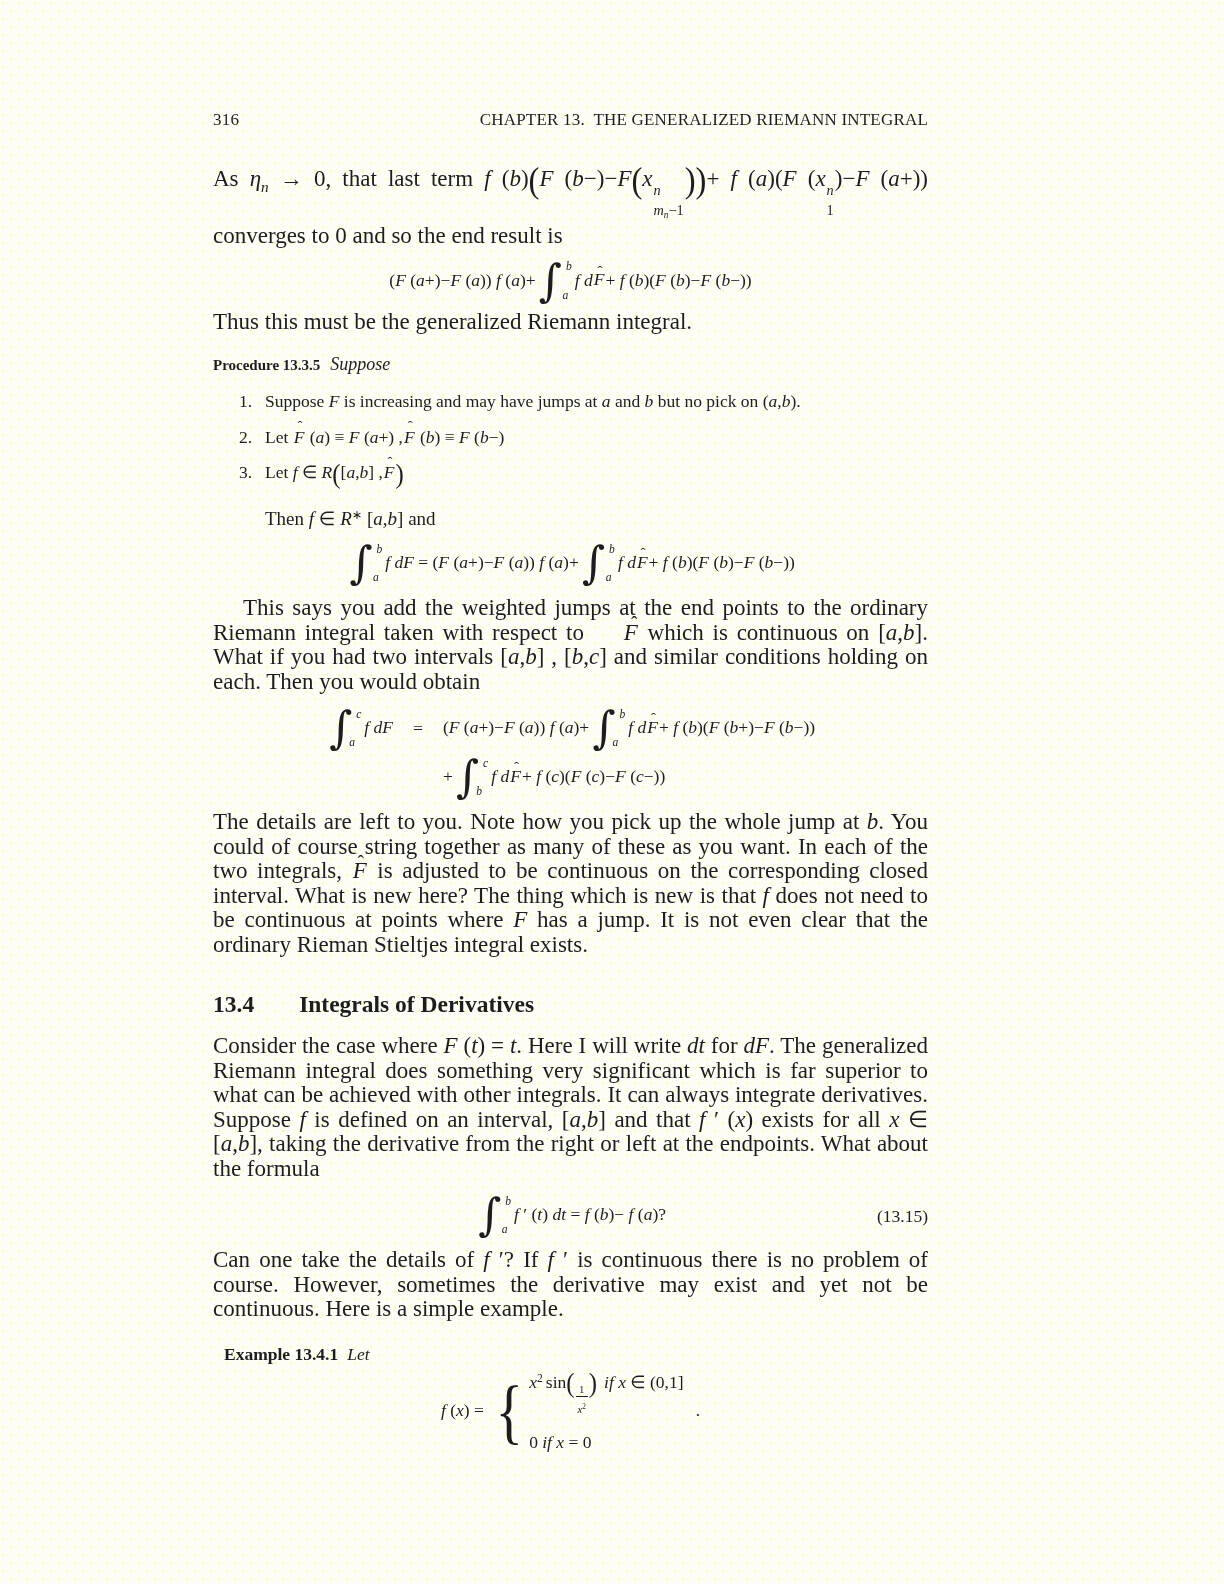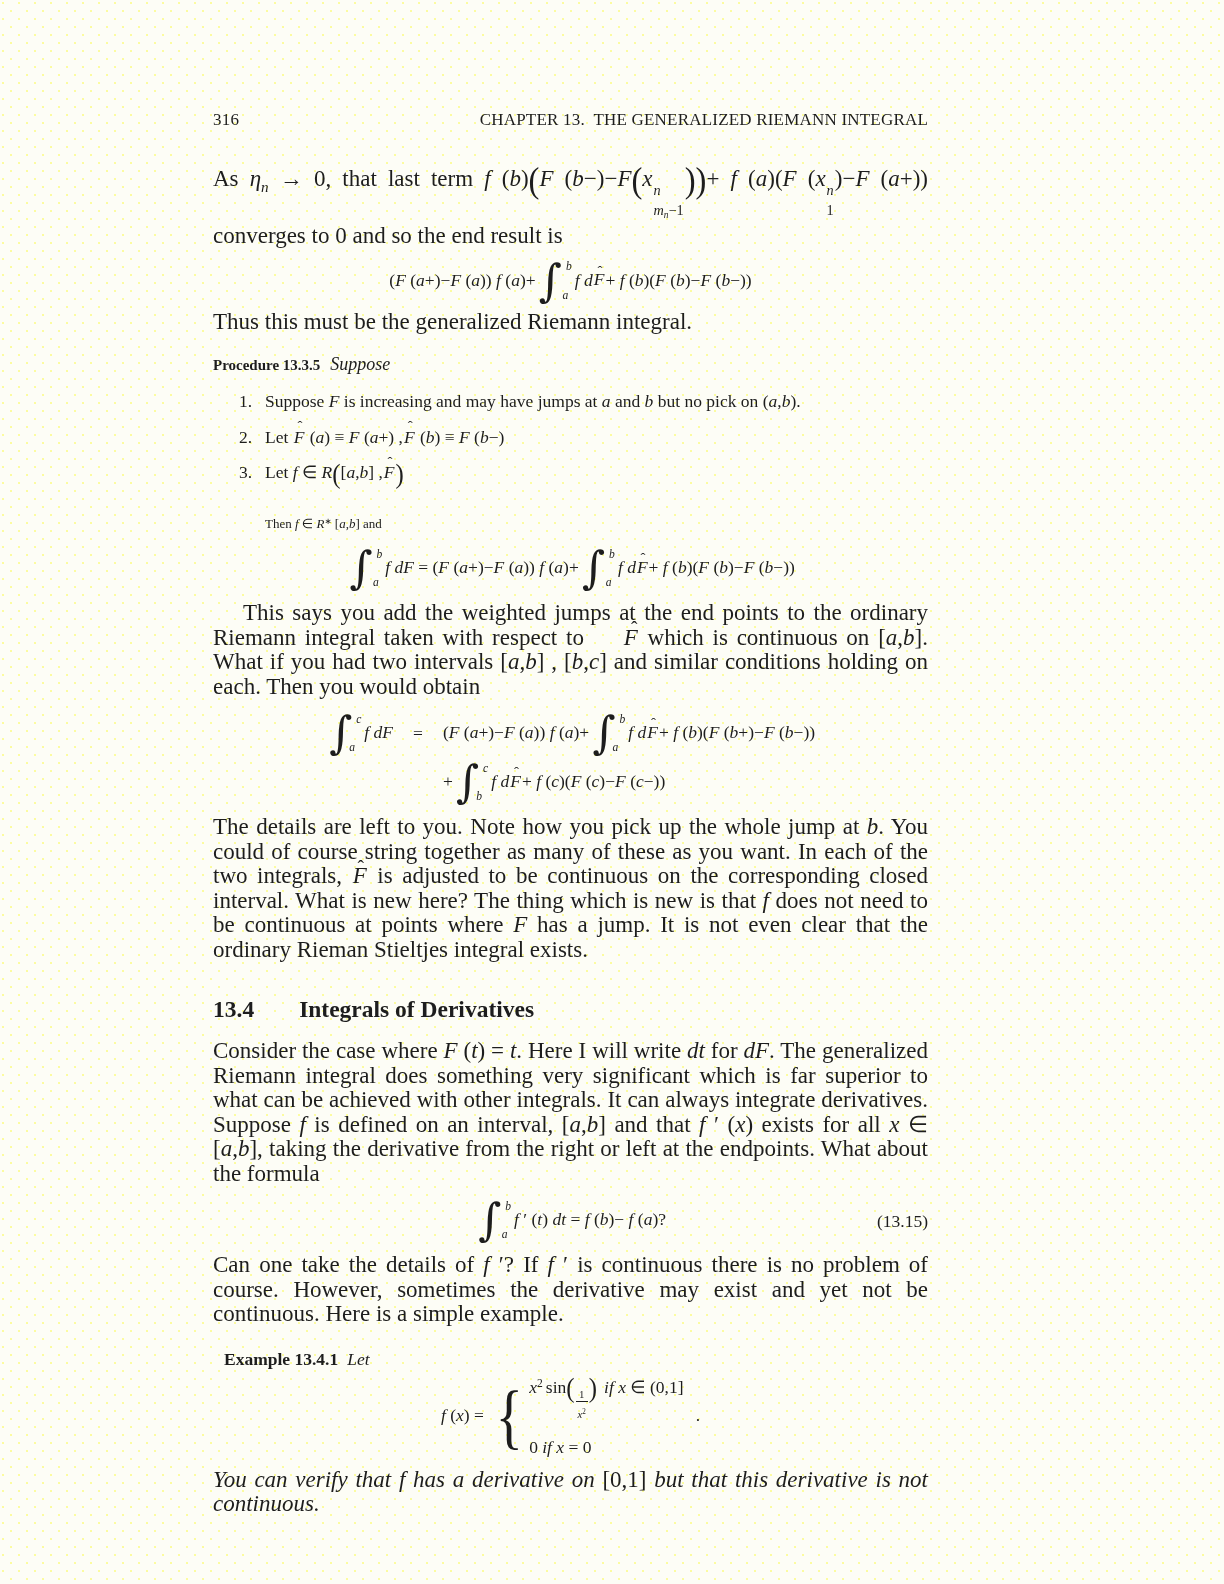--- a/index.html
+++ b/index.html
@@ -50,21 +50,21 @@
   .align .c3{grid-column:3;}
   .eqnum{position:relative;text-align:center;font-size:17.5px;margin:14px 0 12px 0;}
   .eqnum .tag{position:absolute;right:0;top:50%;transform:translateY(-50%);}
   .prochead{margin-top:20px;}
   .prochead .plabel{font-weight:bold;font-size:15px;}
   .prochead .pword{font-style:italic;font-size:18px;margin-left:10px;}
   .plist{margin-top:14px;font-size:17.5px;line-height:24.5px;}
   .pitem{display:flex;margin-bottom:11px;}
   .pnum{flex:none;width:26px;margin-left:26px;}
   .pbody{flex:1;}
-  .thenline{margin-left:52px;margin-top:22px;font-size:13px;line-height:24.5px;}
+  .thenline{margin-left:52px;margin-top:16px;font-size:19px;line-height:24.5px;}
   .sechead{margin-top:34px;margin-bottom:16px;font-weight:bold;font-size:23.5px;display:flex;column-gap:45px;}
   .exhead{margin-top:22px;margin-bottom:4px;font-size:17.5px;margin-left:11px;}
   .exhead .elabel{font-weight:bold;}
   .exhead .eword{font-style:italic;margin-left:9px;}
 </style>
 </head>
 <body>
 
 <div class="page">
   <div class="content">
@@ -183,16 +183,15 @@
           <span class="cb">{</span>
           <span class="crows">
             <span class="crow"><span class="it">x</span><span class="sp2"><span class="rm">2</span></span><span style="display: inline-block; width: 0.18em;"></span><span class="rm">sin</span><span class="big">(</span><span class="frac">
                 <span class="fn"><span class="rm">1</span></span>
                 <span class="fd"><span class="it">x</span><span class="sp2"><span class="rm">2</span></span></span>
               </span><span class="big">)</span><span style="display: inline-block; width: 0.4em;"></span><span class="it">if</span><span class="rm"> </span><span class="it">x</span><span class="rm"> ∈ (0,1]</span></span>
             <span class="crow"><span class="rm">0 </span><span class="it">if</span><span class="rm"> </span><span class="it">x</span><span class="rm"> = 0</span></span>
           </span>
         </span><span style="display: inline-block; width: 0.7em;"></span><span class="rm">.</span></div>
 
-    <div class="par p-verify"><span class="it">You can verify that </span><span class="it">f</span><span class="it"> has a derivative on </span><span class="rm">[0,1]</span><span class="it"> but that this derivative is not continuous.</span></div>
 
   </div>
 </div>
 
 </body></html>

